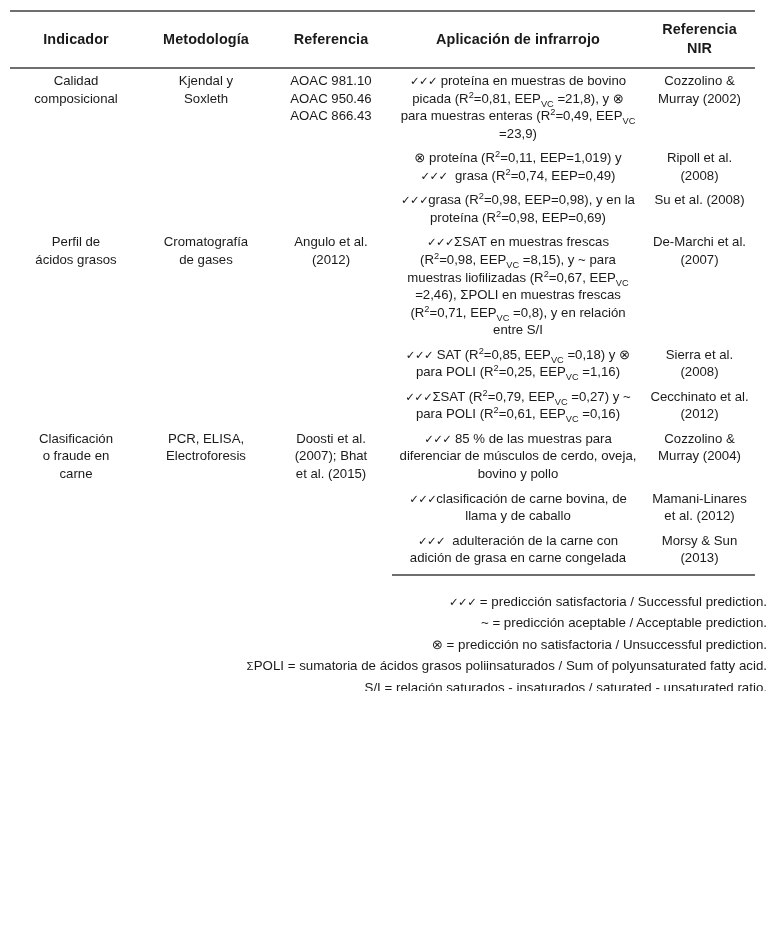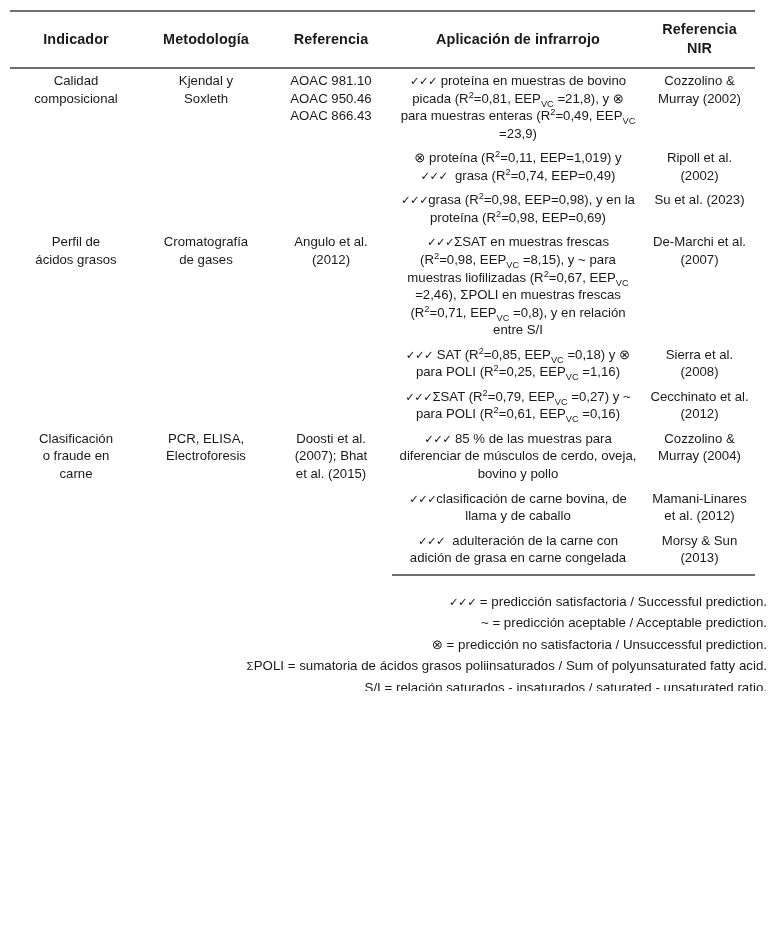--- a/index.html
+++ b/index.html
@@ -135,30 +135,30 @@
         <td class="col-nir">Cozzolino &amp; Murray (2002)</td>
       </tr>
 
       <tr>
         <td class="col-apl">
           <span>⊗</span> proteína
           (R<sup>2</sup>=0,11, EEP=1,019) y
           <span class="chk">✓✓✓</span>&nbsp; grasa
           (R<sup>2</sup>=0,74, EEP=0,49)
         </td>
-        <td class="col-nir">Ripoll et al. (2002)</td>
+        <td class="col-nir">Ripoll et al. (2008)</td>
       </tr>
 
       <tr>
         <td class="col-apl">
           <span class="chk">✓✓✓</span>grasa
           (R<sup>2</sup>=0,98, EEP=0,98), y en la proteína
           (R<sup>2</sup>=0,98, EEP=0,69)
         </td>
-        <td class="col-nir">Su et al. (2023)</td>
+        <td class="col-nir">Su et al. (2008)</td>
       </tr>
 
       <tr>
         <td class="col-ind" rowspan="3">
           <span>Perfil de</span><br>
           <span>ácidos grasos</span>
         </td>
         <td class="col-met" rowspan="3">
           <span>Cromatografía</span><br>
           <span>de gases</span>

